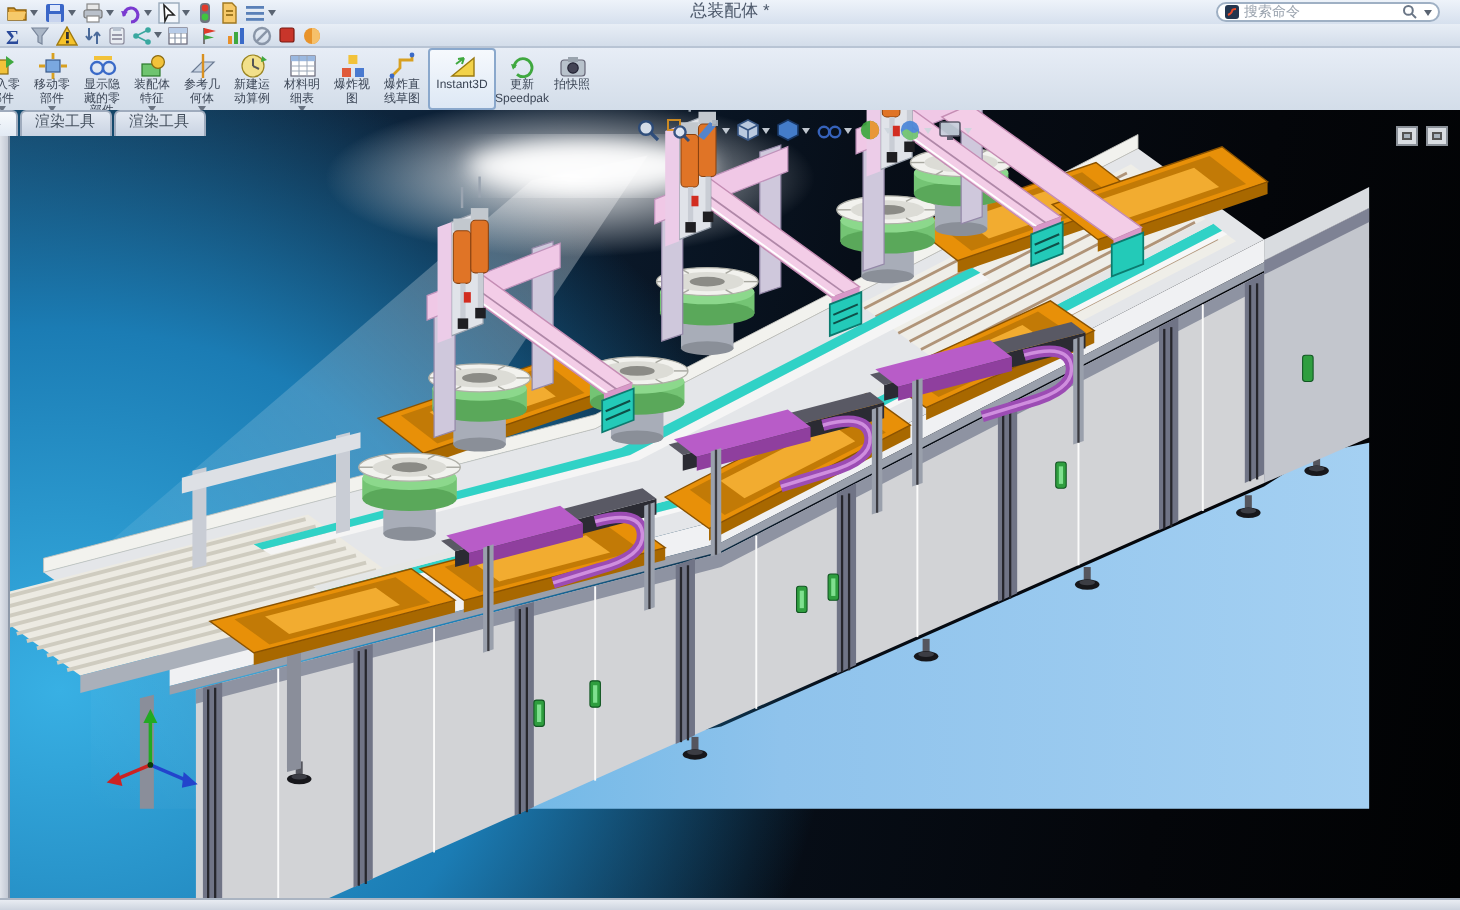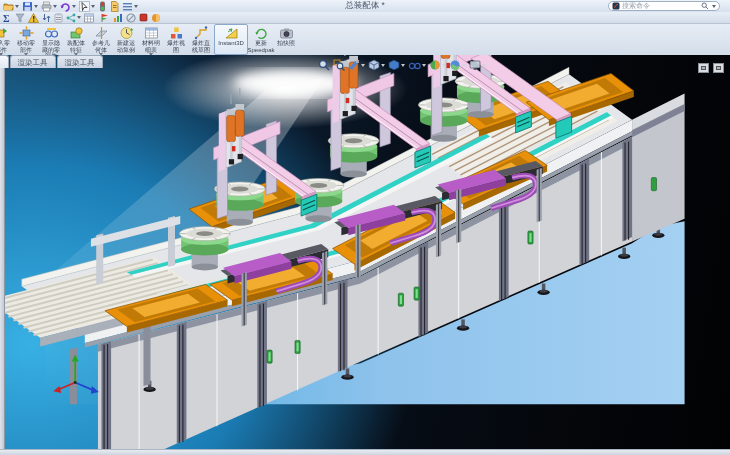--- a/index.html
+++ b/index.html
@@ -34,21 +34,21 @@
   .rbtn.active { background:linear-gradient(#f6f9fd,#dde8f5); border-color:#8aa8cc; width:34px; }
   .rbtn .ric { width:15px; height:14px; flex:0 0 auto; }
   .rbtn .rlabel { font-size:6px; line-height:6.6px; color:#3c4656; text-align:center; white-space:pre-line; }
   .rbtn .caret { margin:0 auto; border-top-color:#6a7482; }
 
   
   .main { position:absolute; left:0; top:55px; width:730px; height:394px; background:#0a0f18; }
   .tabstrip { position:absolute; left:-30px; top:0; height:13px; display:flex; z-index:6; }
   .tab { height:13px; padding:0 7px; font-size:7.5px; color:#45505e; line-height:13px;
     background:linear-gradient(#e3e9f2,#c9d3e2); border:1px solid #9fabbd; border-bottom:none;
-    border-radius:3px 3px 0 0; margin-right:1px; white-space:nowrap; }
+    border-radius:3px 3px 0 0; margin-right:1px; white-space:nowrap;font-family:Liberation Mono, monospace; }
   .tab.active { background:linear-gradient(#f7fafd,#e2eaf4); color:#2c3644; }
 
   .viewport { position:absolute; left:0; top:0; width:730px; height:394px; overflow:hidden;
     background:
       radial-gradient(ellipse 170px 55px at 285px 34px, rgba(255,255,255,.95), rgba(255,255,255,0) 72%),
       radial-gradient(ellipse 520px 430px at 30px 290px, #38b0e4 0%, #1b7cb4 42%, rgba(12,70,110,0) 74%),
       linear-gradient(100deg,#16405f 0%, #0c2036 28%, #070e18 55%, #04060a 80%, #010203 100%);
   }
   .vp-svg { position:absolute; left:0; top:0; }
 

